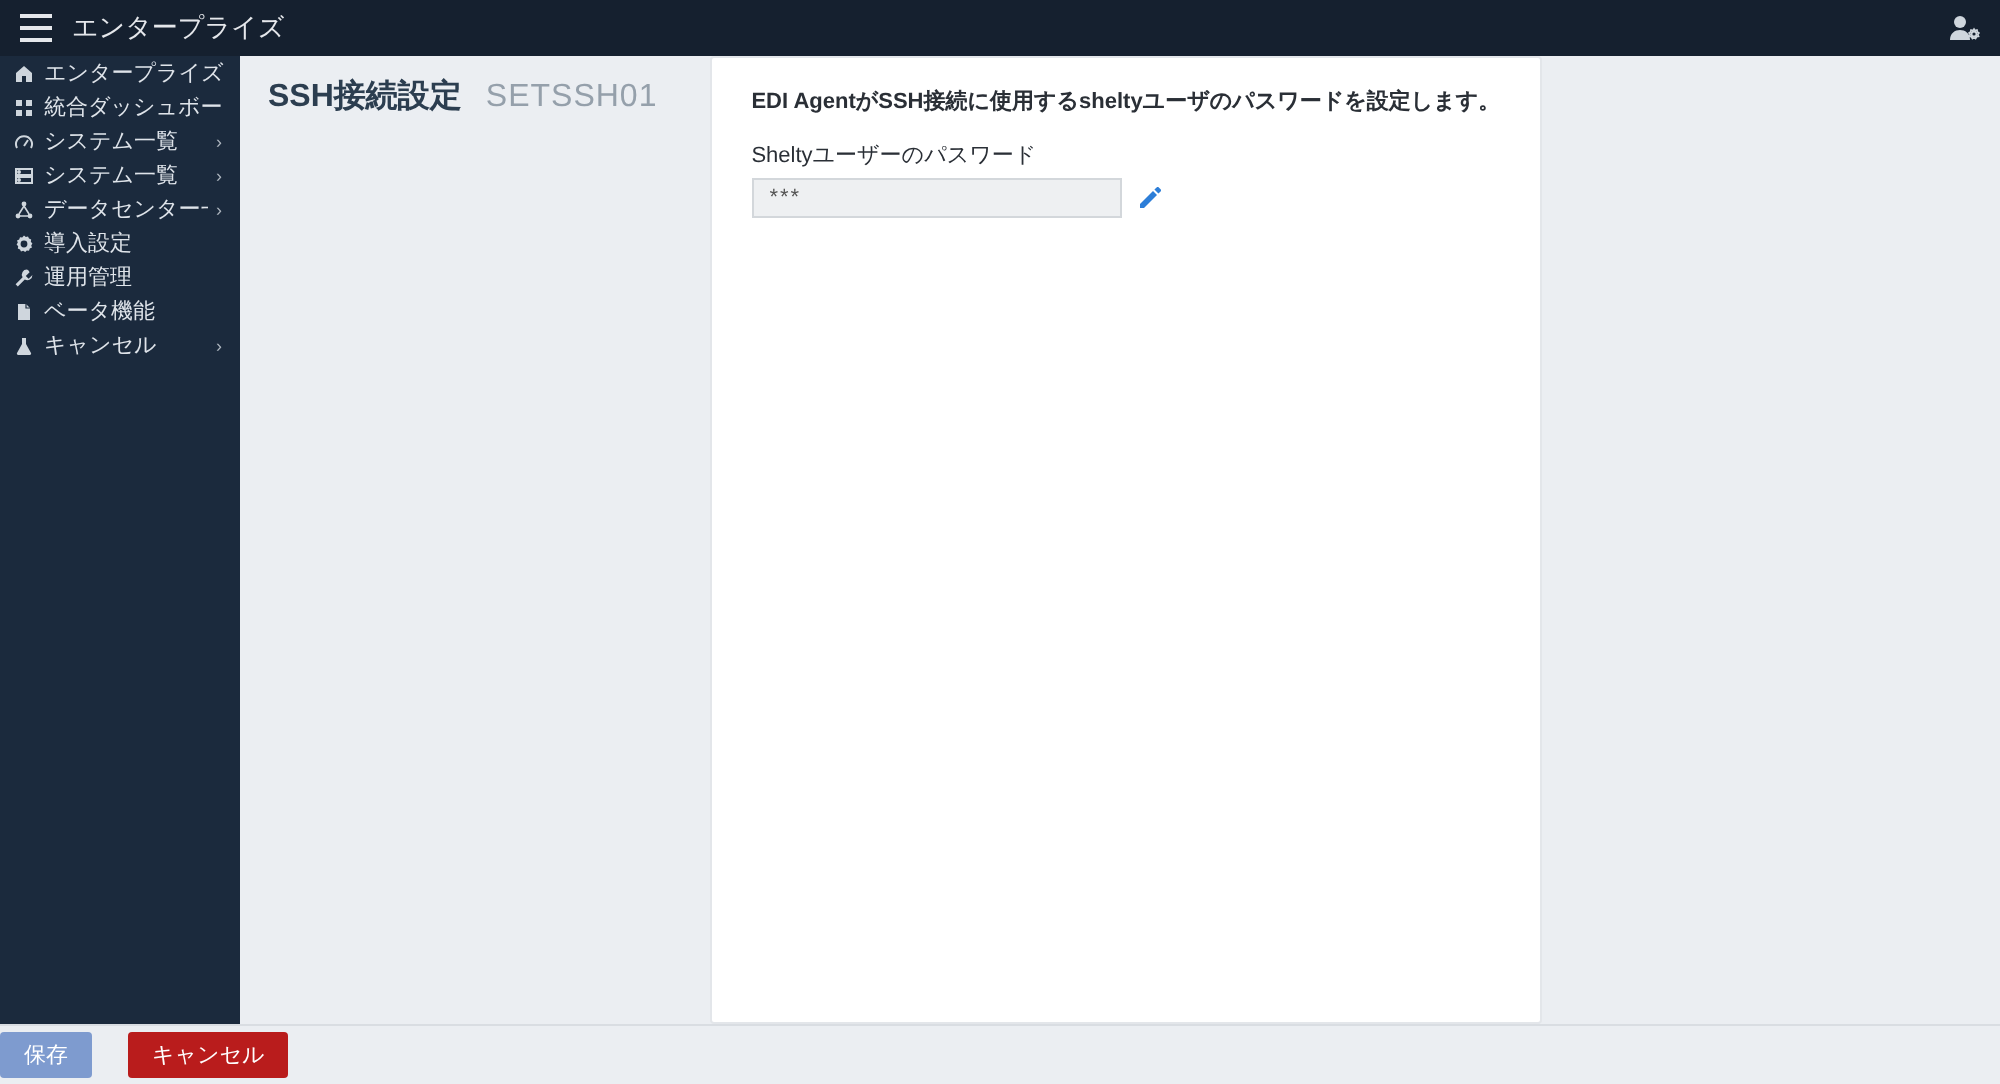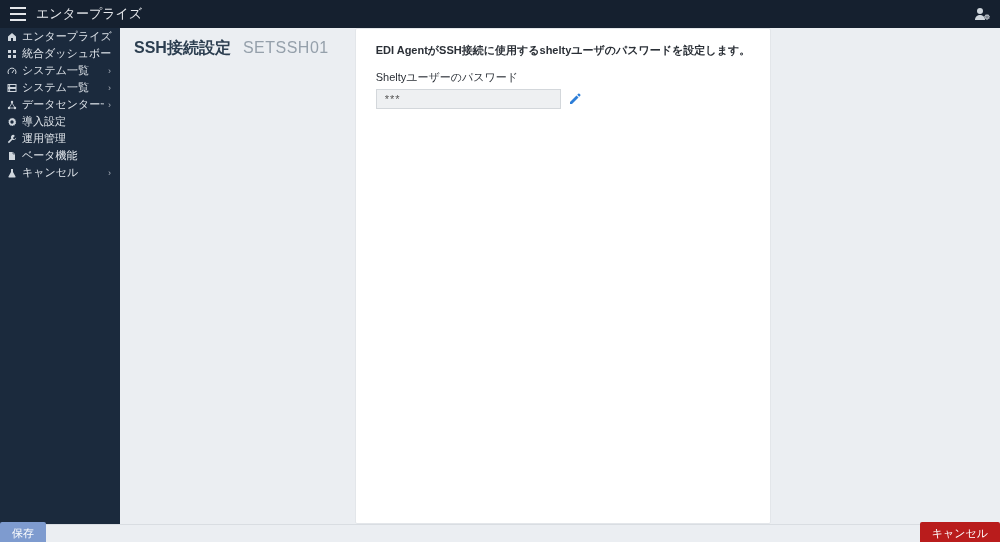--- a/index.html
+++ b/index.html
@@ -79,26 +79,26 @@
       border: 1px solid #d3d7db;
       background: #eef0f2;
       padding: 0 8px;
       font-size: 11px;
       color: #555;
       letter-spacing: 1px;
     }
     .edit-icon { color: #2d7ed8; cursor: pointer; }
     .edit-icon svg { display: block; }
     .footer-bar {
-      height: 18px;
+      height: 30px;
       background: transparent;
       display: flex;
       align-items: center;
-      justify-content: space-between;
-      gap: 6px;
+      justify-content: flex-start;
+      gap: 18px;
       border-top: 1px solid #d9dde2;
     }
     .btn {
       border: none;
       border-radius: 2px;
       padding: 4px 12px;
       font-size: 11px;
       cursor: pointer;
       color: #fff;
     }

